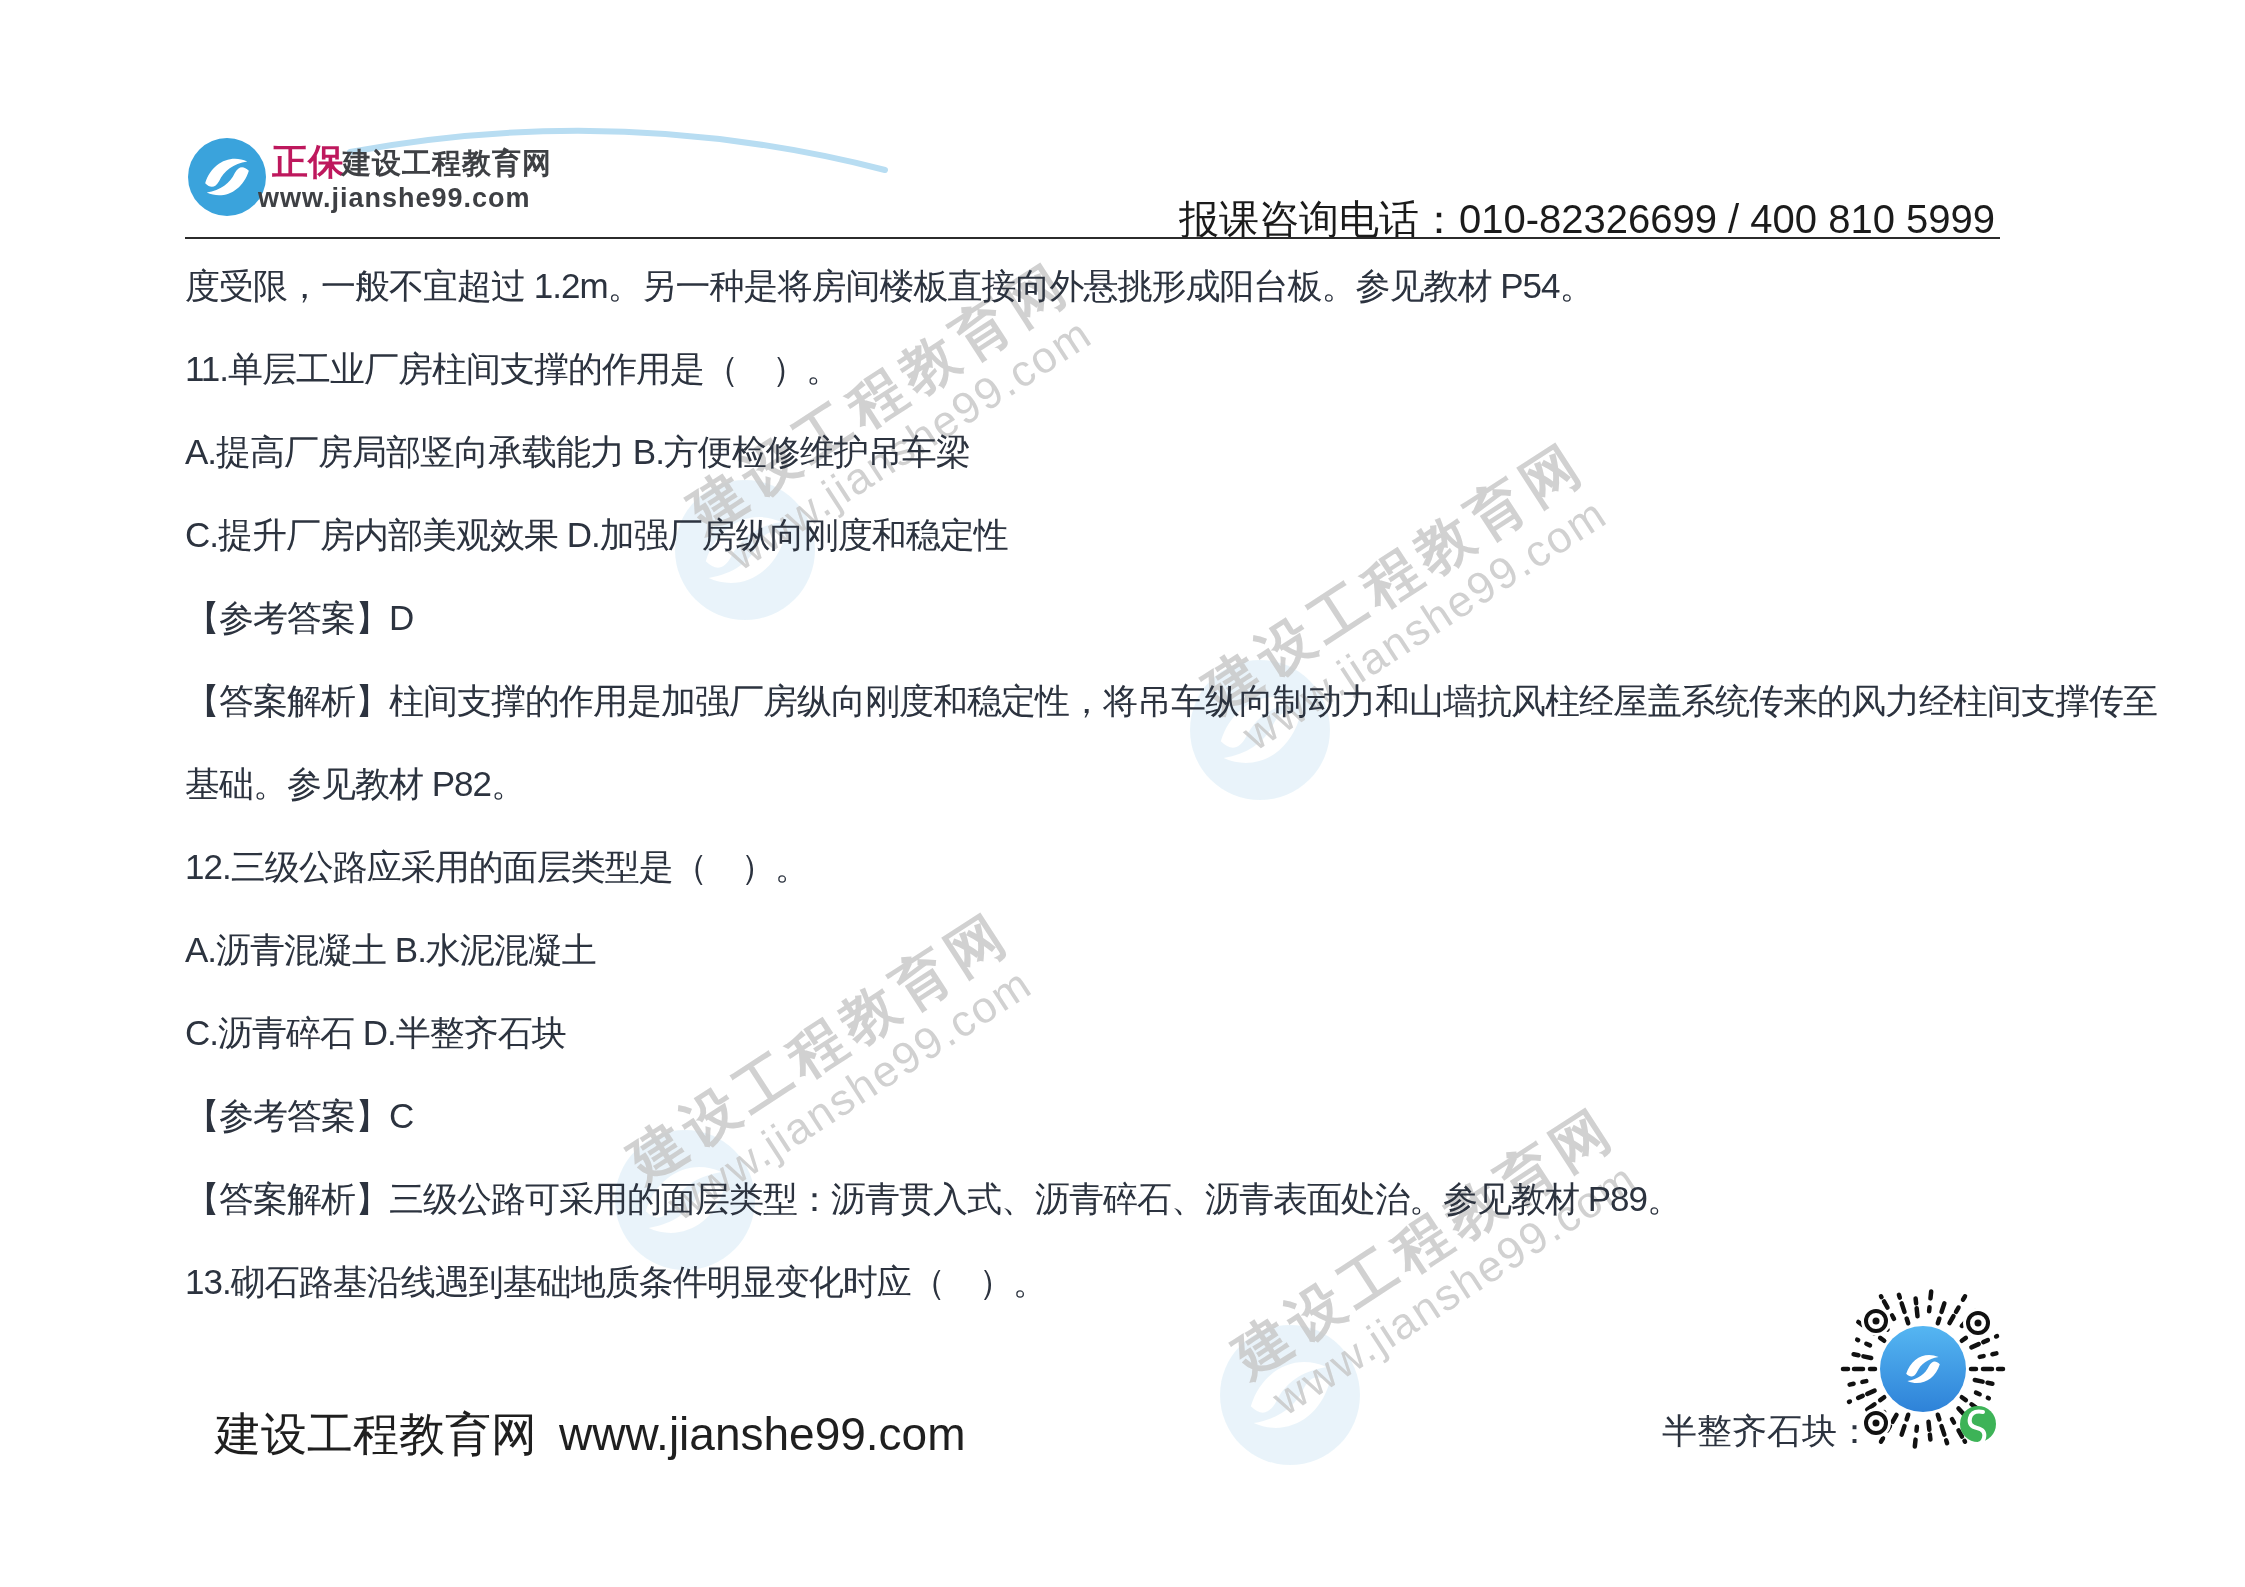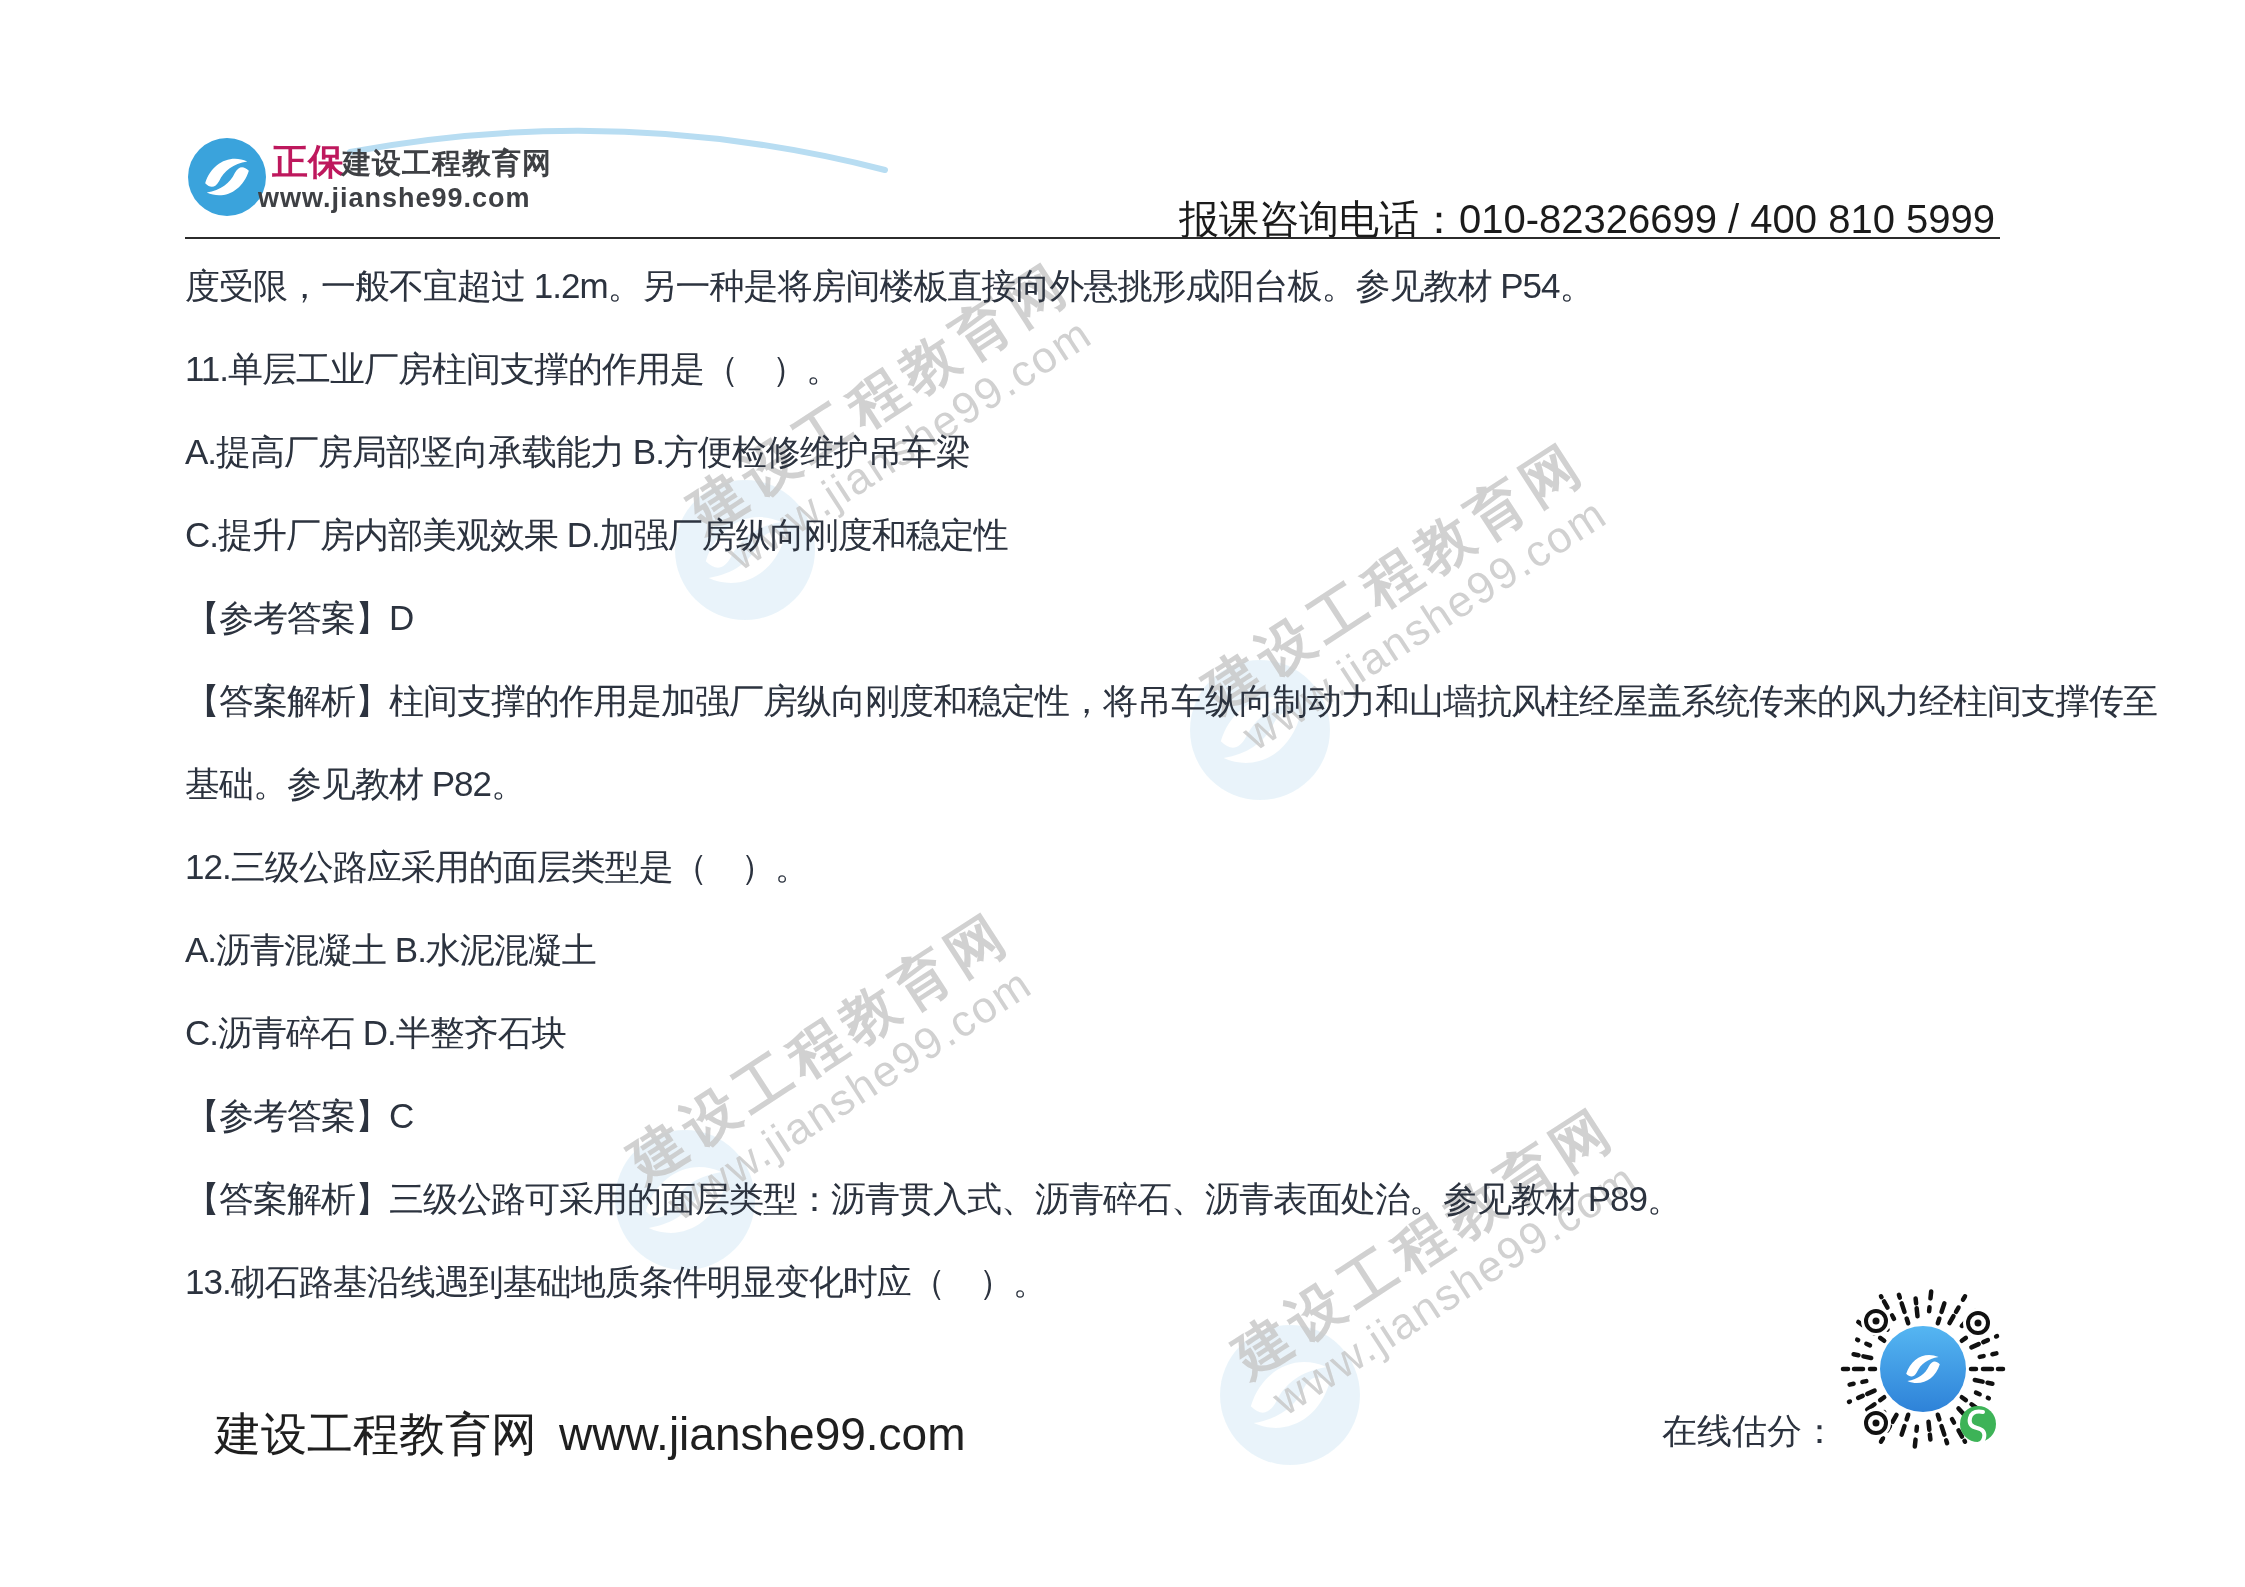--- a/index.html
+++ b/index.html
@@ -119,21 +119,21 @@
     <div class="line">C.沥青碎石 D.半整齐石块</div>
     <div class="line">【参考答案】C</div>
     <div class="line">【答案解析】三级公路可采用的面层类型：沥青贯入式、沥青碎石、沥青表面处治。参见教材 P89。</div>
     <div class="line">13.砌石路基沿线遇到基础地质条件明显变化时应（　）。</div>
   </main>
 
   <footer>
     <div class="footer-left">
       <span>建设工程教育网</span><span class="gap"></span><span>www.jianshe99.com</span>
     </div>
-    <span class="score-label">在线估分：</span>
+    <span class="score-label">半整齐石块：</span>
 
     <svg class="qr" viewBox="0 0 176 176">
       <g id="qr-rays">
           <line x1="139.0" y1="86.0" x2="175.0" y2="86.0" stroke="#111111" stroke-width="4.5" stroke-linecap="round" stroke-dasharray="5 7 9 6"></line>
           <line x1="142.8" y1="97.0" x2="167.3" y2="102.2" stroke="#111111" stroke-width="4.5" stroke-linecap="round" stroke-dasharray="8 5 5 9"></line>
           <line x1="144.0" y1="109.6" x2="156.8" y2="115.3" stroke="#111111" stroke-width="4.5" stroke-linecap="round" stroke-dasharray="4 9 7 5"></line>
           <line x1="129.8" y1="114.2" x2="156.5" y2="133.6" stroke="#111111" stroke-width="4.5" stroke-linecap="round" stroke-dasharray="5 7 9 6"></line>
           <line x1="126.5" y1="125.4" x2="141.2" y2="141.7" stroke="#111111" stroke-width="4.5" stroke-linecap="round" stroke-dasharray="8 5 5 9"></line>
           <line x1="120.0" y1="136.2" x2="133.0" y2="158.7" stroke="#111111" stroke-width="4.5" stroke-linecap="round" stroke-dasharray="4 9 7 5"></line>
           <line x1="105.8" y1="131.7" x2="115.1" y2="160.2" stroke="#111111" stroke-width="4.5" stroke-linecap="round" stroke-dasharray="5 7 9 6"></line>

